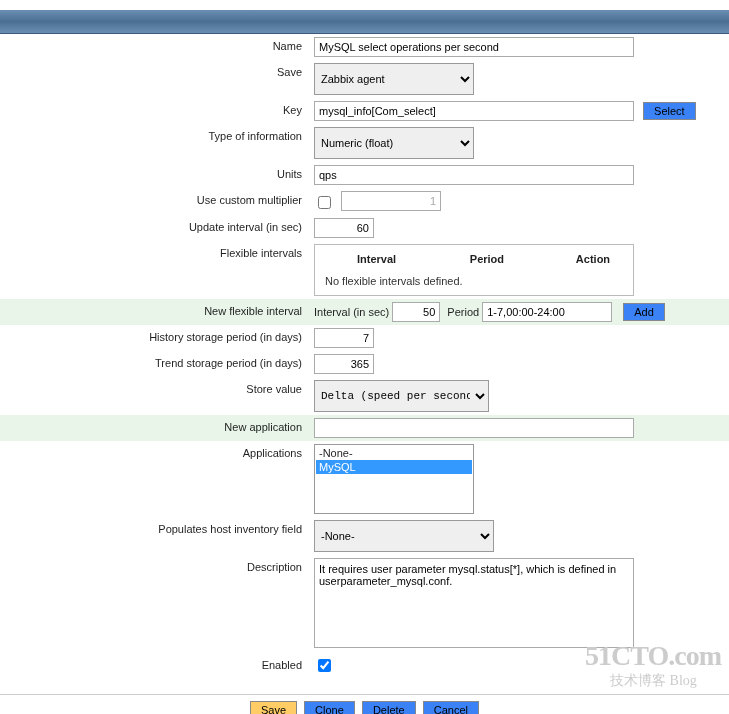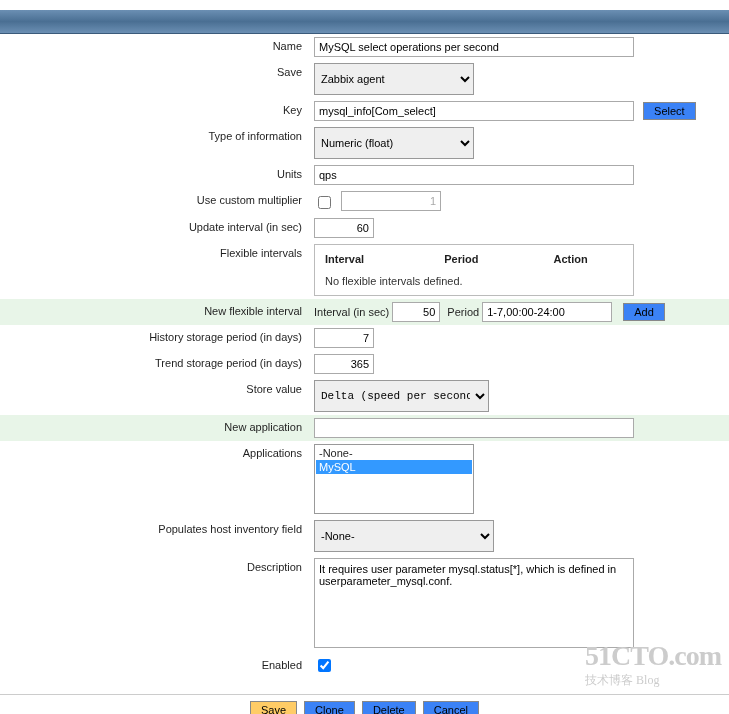--- a/index.html
+++ b/index.html
@@ -71,20 +71,21 @@
   border: 1px solid #bbb;
   padding: 8px 10px;
   width: 320px;
 }
 .flex-header {
   display: flex;
   margin-bottom: 10px;
 }
 .flex-header span {
   font-weight: bold;
+  margin-left: 32px;
 }
 .flex-header .col1 { width: 120px; }
 .flex-header .col2 { width: 110px; }
 .flex-header .col3 { width: 70px; }
 .flex-empty {
   color: #333;
 }
 .listbox {
   border: 1px solid #999;
   width: 160px;
@@ -128,21 +129,21 @@
 .watermark {
   position: absolute;
   right: 8px;
   top: 640px;
   color: #ccc;
   font-family: Georgia, serif;
   pointer-events: none;
   user-select: none;
 }
 .watermark .big { font-size: 28px; font-weight: bold; letter-spacing: -1px; }
-.watermark .small { font-size: 12px; }
+.watermark .small { font-size: 14px; margin-left: 25px; }
 </style>
 </head>
 <body>
 
 <div class="top-bar"></div>
 
 <table class="form-table">
   <tbody>
       <tr class="form-row">
     <td class="label-cell">Name</td>

